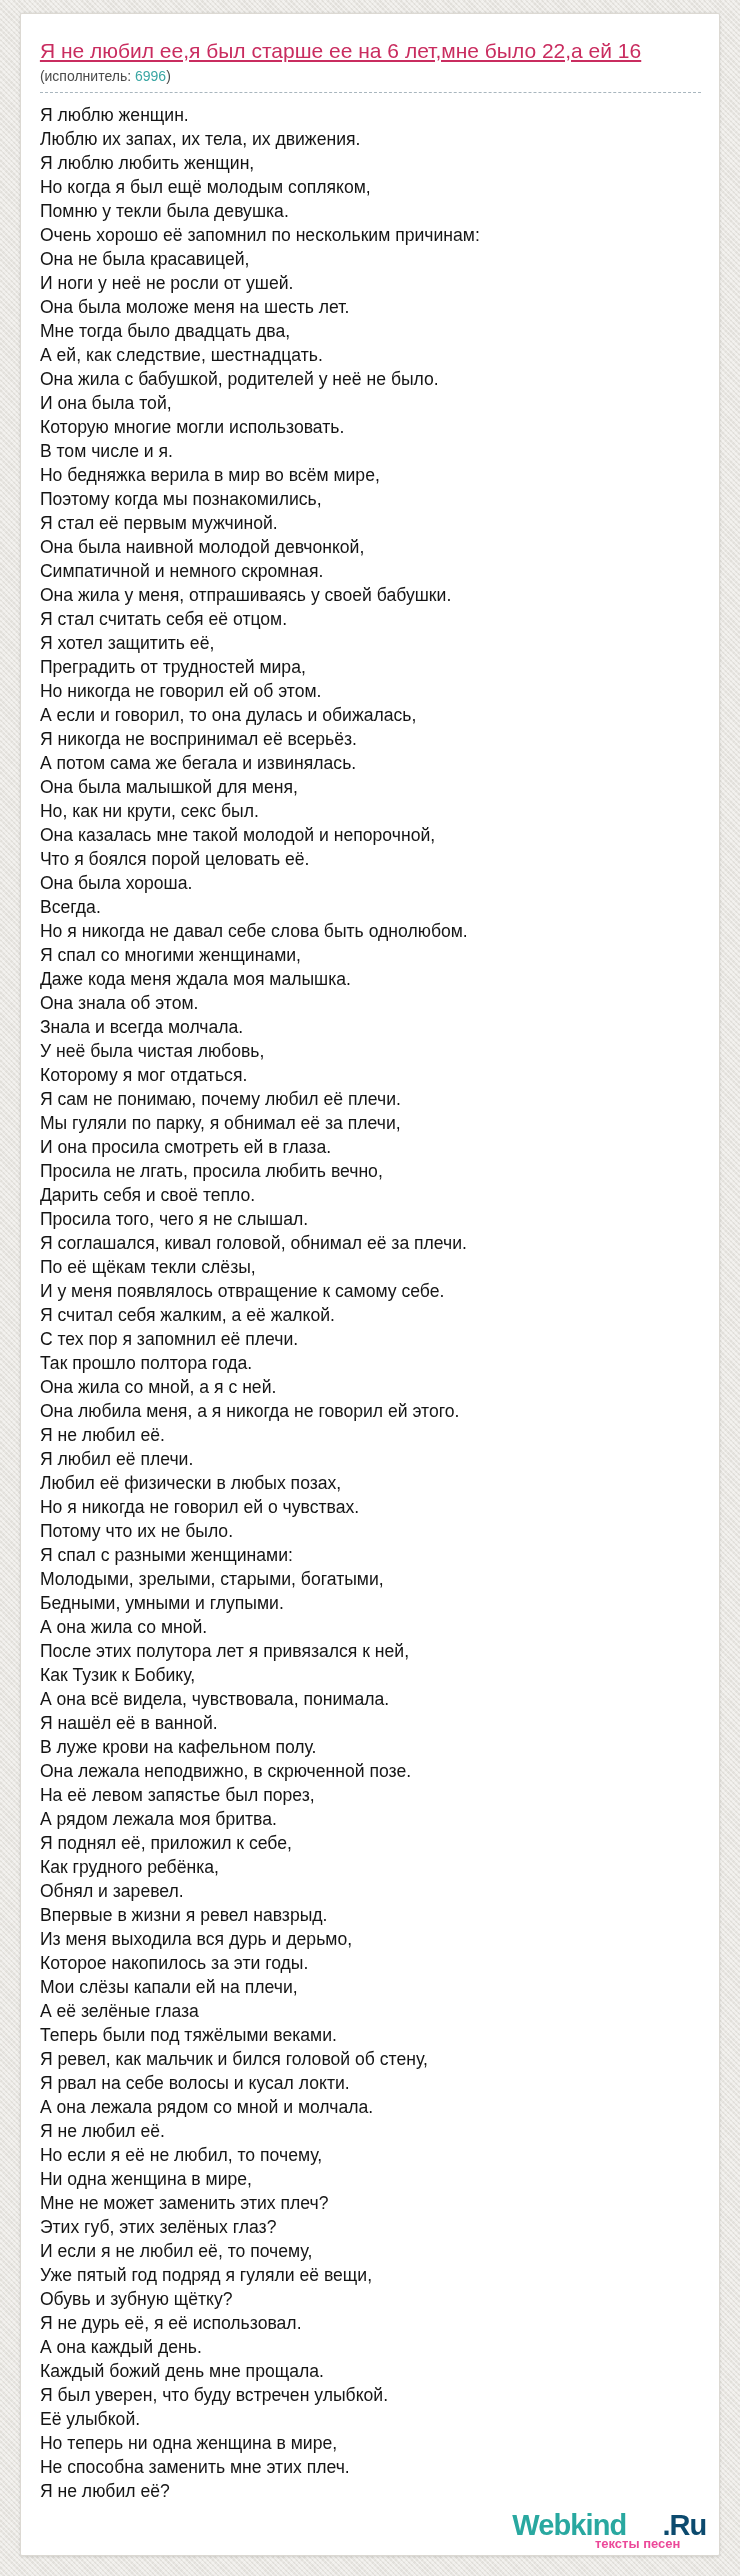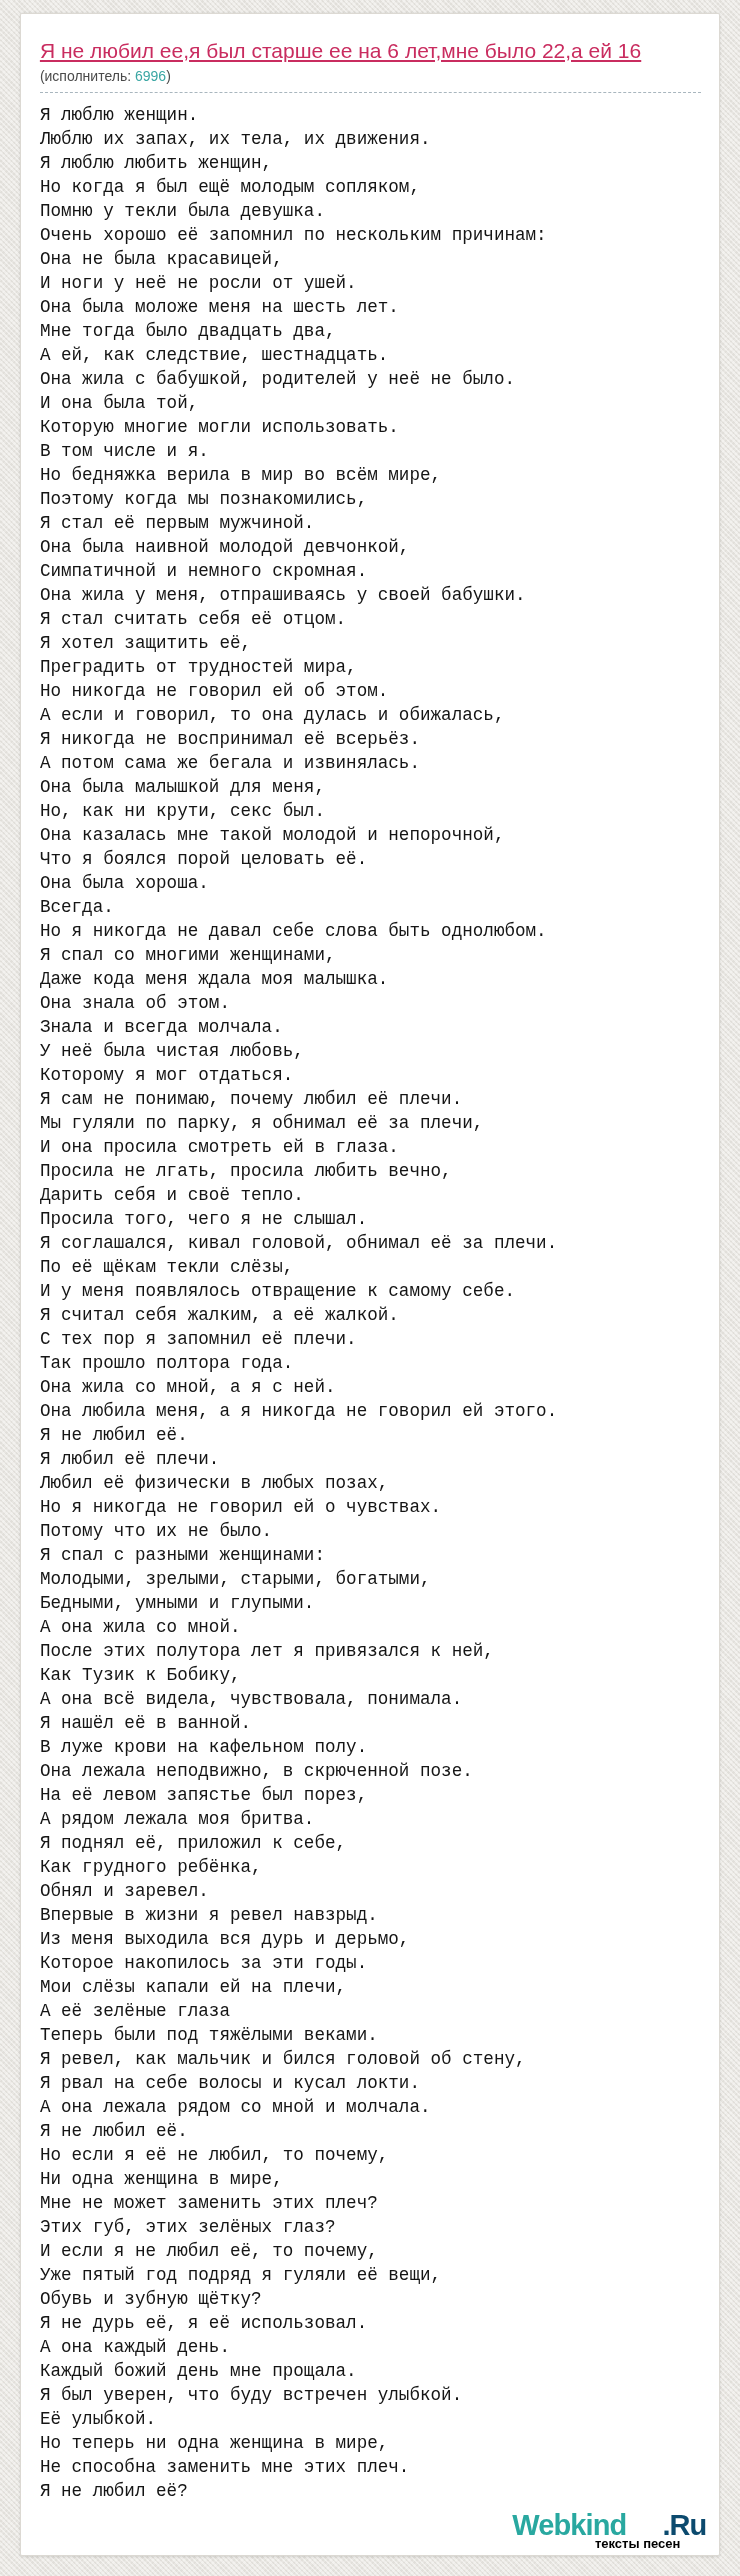--- a/index.html
+++ b/index.html
@@ -46,42 +46,41 @@
   .artist-line a {
     color: #3aa6a3;
     text-decoration: none;
     cursor: pointer;
   }
   .lyrics {
     margin-top: 10.2px;
     font-size: 17.6px;
     line-height: 24px;
     color: #151515;
-    font-family: Liberation Mono, monospace;
   }
   .lyric-line { white-space: pre; }
   .logo {
     position: absolute;
     right: 13px;
     bottom: 4.6px;
     text-align: right;
     cursor: pointer;
     line-height: 1;
   }
   .logo-main {
     font-size: 29px;
     font-weight: 700;
     letter-spacing: -0.9px;
   }
   .logo-teal { color: #29a8a0; }
   .logo-pink { color: #0c4a6e; margin-left: 36px; }
   .logo-sub {
     font-size: 13px;
     font-weight: 700;
-    color: #000000;
+    color: #ec4899;
     margin-top: -2.8px;
     padding-right: 26px;
   }
 </style>
 </head>
 <body>
 
 <div class="card">
   <h1 class="title">Я не любил ее,я был старше ее на 6 лет,мне было 22,а ей 16</h1>
   <div class="artist-line"><span>(исполнитель: </span><a>6996</a><span>)</span></div>

